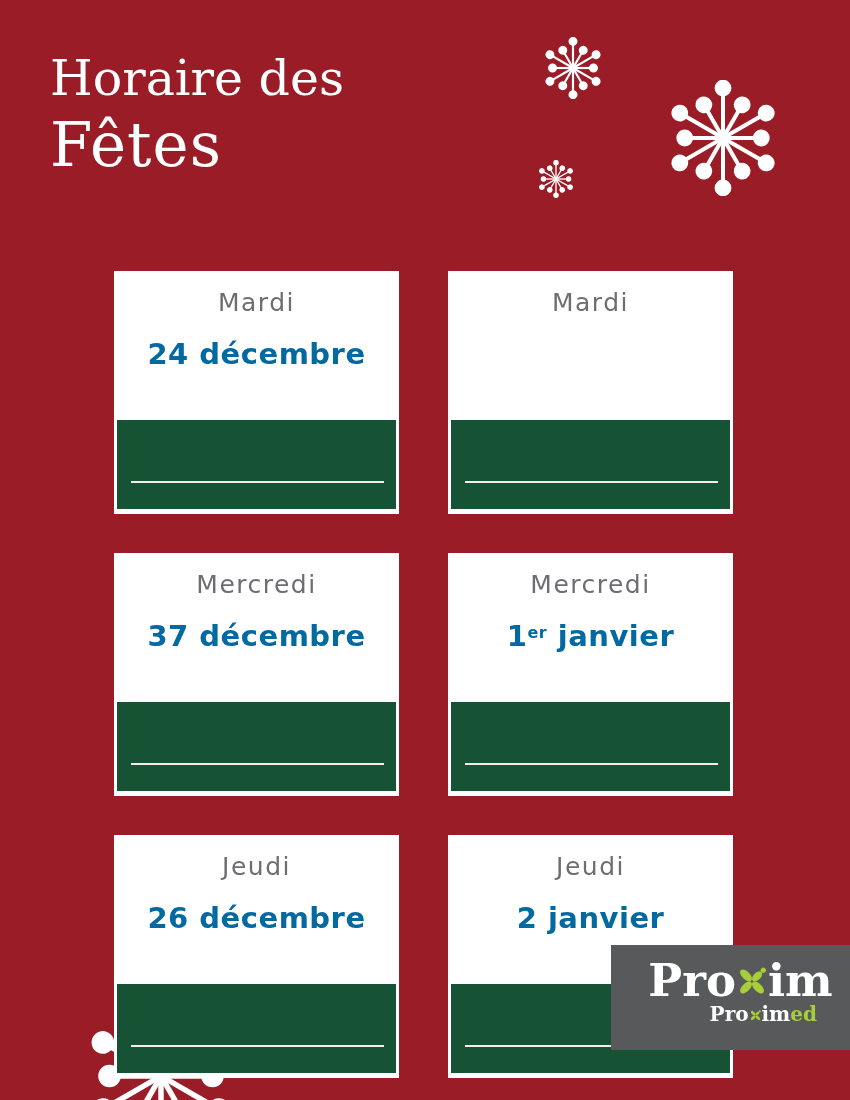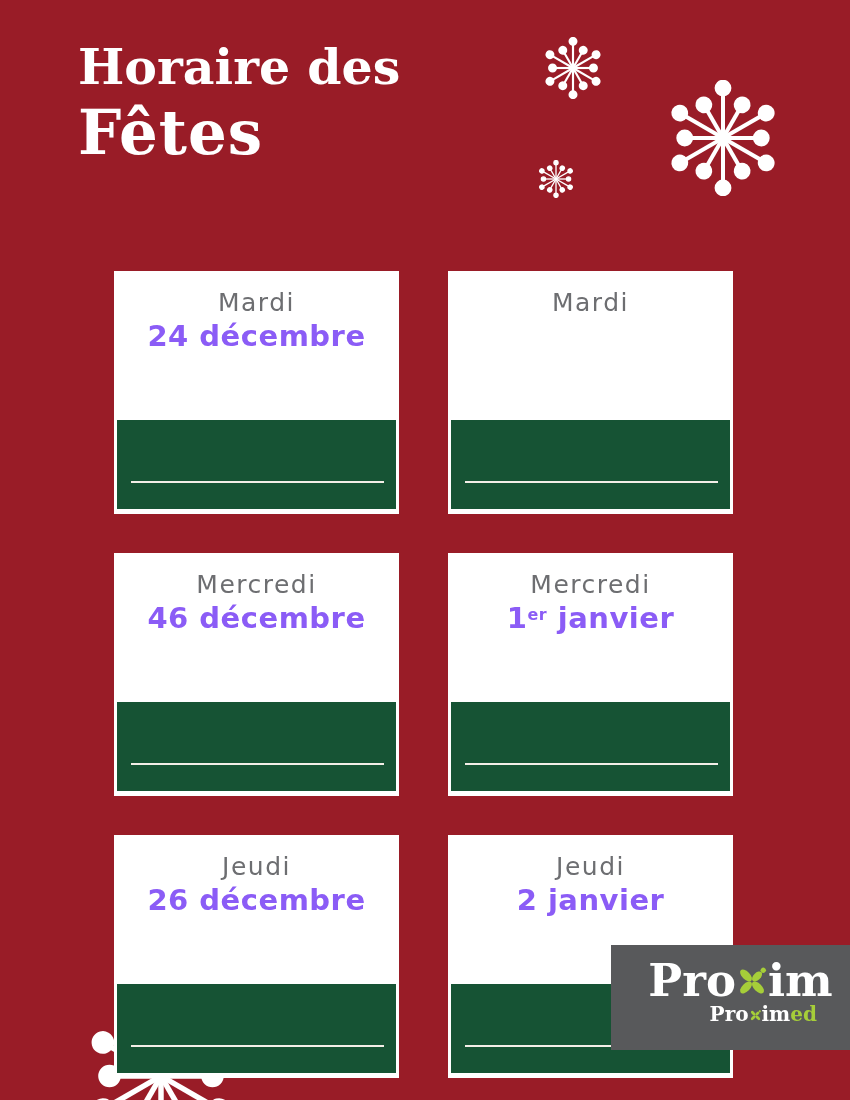--- a/index.html
+++ b/index.html
@@ -1,33 +1,33 @@
 <!DOCTYPE html>
 <html><head>
 <meta charset="utf-8">
 <style>
   html,body{margin:0;padding:0;background:#991C27;}
   .page{position:relative;width:850px;height:1100px;background:#991C27;overflow:hidden;
         font-family:"DejaVu Sans",sans-serif;}
 
   
-  .title{position:absolute;left:50px;top:40px;color:#FFFFFF;
-         font-family:"DejaVu Serif",serif;font-weight:bold;margin-left:28px;}
+  .title{position:absolute;left:50px;top:52px;color:#FFFFFF;
+         font-family:"DejaVu Serif",serif;font-weight:normal;}
   .title .t1{font-size:49px;line-height:1.12;}
   .title .t2{font-size:61px;line-height:1.02;margin-top:7px;letter-spacing:1px;}
 
   
   .flake{position:absolute;}
 
   
   .cards{position:absolute;left:114px;top:271px;display:grid;
          grid-template-columns:285px 285px;column-gap:49px;row-gap:39px;}
   .card{position:relative;width:285px;height:243px;background:#FFFFFF;text-align:center;}
   .day{padding-top:17px;font-size:25px;color:#6D6E71;letter-spacing:1.5px;}
-  .date{margin-top:2px;font-size:29px;font-weight:bold;color:#8b5cf6;letter-spacing:.5px;}
+  .date{margin-top:20px;font-size:29px;font-weight:bold;color:#0369a1;letter-spacing:.5px;}
   .date sup{font-size:.55em;vertical-align:.5em;}
   .hours{position:absolute;left:3px;right:3px;bottom:5px;height:89px;background:#165334;}
   .write-line{position:absolute;left:14px;right:12px;bottom:26px;border-top:2px solid #F3EEE7;}
 
   
   .brand{position:absolute;left:611px;top:945px;width:239px;height:105px;background:#58595B;
          font-family:"DejaVu Serif",serif;font-weight:bold;}
   .brand-main{margin-top:13px;text-align:center;color:#FFFFFF;font-size:45px;line-height:1;padding-left:20px;}
   .brand-main .px{width:34px;height:39px;vertical-align:-5px;margin:0 -1px;}
   .brand-sub{margin-top:1px;text-align:right;padding-right:33px;color:#FFFFFF;font-size:20px;line-height:1;}
@@ -138,21 +138,21 @@
 
     <div class="card">
       <div class="day">Mardi</div>
       <div class="hours">
         <div class="write-line"></div>
       </div>
     </div>
 
     <div class="card">
       <div class="day">Mercredi</div>
-      <div class="date"><span>46 décembre</span><sup></sup><span></span></div>
+      <div class="date"><span>37 décembre</span><sup></sup><span></span></div>
       <div class="hours">
         <div class="write-line"></div>
       </div>
     </div>
 
     <div class="card">
       <div class="day">Mercredi</div>
       <div class="date"><span>1</span><sup>er</sup><span> janvier</span></div>
       <div class="hours">
         <div class="write-line"></div>

